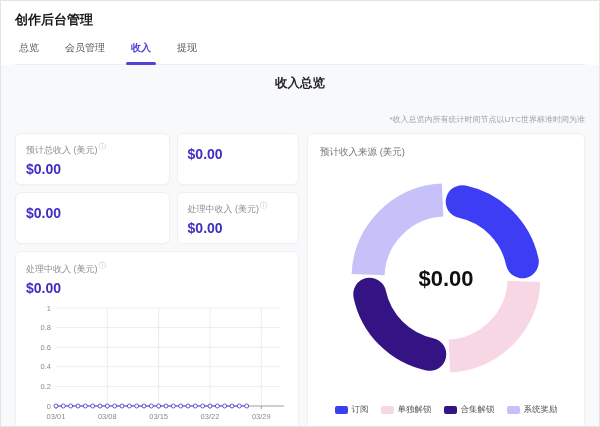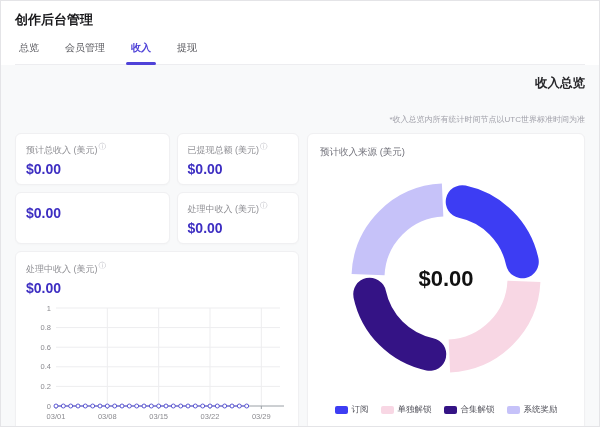--- a/index.html
+++ b/index.html
@@ -11,21 +11,21 @@
   .topbar { padding:10px 14px 0; background:#fff; }
   .app-title { font-size:13px; font-weight:bold; color:#18181b; }
   .tabs { display:flex; gap:26px; margin-top:12px; border-bottom:1px solid #ededf0; padding:0 4px; }
   .tab { font-size:10px; color:#5c5c61; padding-bottom:9px; position:relative; cursor:pointer; }
   .tab.active { color:var(--accent); font-weight:bold; }
   .tab.active::after { content:""; position:absolute; left:-5px; right:-5px; bottom:-1px;
                        height:3px; background:var(--accent); border-radius:2px; }
 
   
   .content { flex:1; background:#f8f9fa; padding:10px 14px 12px; }
-  .section-row { display:flex; justify-content:flex-end; align-items:center; }
+  .section-row { display:flex; justify-content:center; align-items:center; }
   .section-title { font-size:12.5px; font-weight:bold; color:#27272a; }
   .controls { display:flex; gap:10px; align-items:center; }
   .datebox { width:96px; height:22px; border:1px solid #dcdce0; border-radius:4px; background:#fff;
              display:flex; align-items:center; justify-content:space-between; padding:0 7px;
              font-size:10px; color:#3f3f46; cursor:pointer; }
   .toggle { display:flex; border:1px solid #e8e8ec; border-radius:4px; background:#fff; padding:1px; }
   .seg { min-width:26px; height:18px; font-size:9.5px; display:flex; align-items:center;
          justify-content:center; color:#5c5c61; border-radius:3px; cursor:pointer; padding:0 4px; }
   .seg.active { background:var(--accent); color:#fff; }
   .note { text-align:right; font-size:8px; color:#a1a1aa; margin-top:22px; }
@@ -79,21 +79,20 @@
 
     <div class="grid">
       <div class="left-col">
 
         <div class="stat-grid-row">
           <div class="card stat-card">
             <div class="stat-label"><span>预计总收入 (美元)</span><span class="info-icon">ⓘ</span></div>
             <div class="stat-value">$0.00</div>
           </div>
           <div class="card stat-card">
-            <div class="stat-label"><span>已提现总额 (美元)</span><span class="info-icon">ⓘ</span></div>
             <div class="stat-value">$0.00</div>
           </div>
         </div>
 
         <div class="stat-grid-row">
           <div class="card stat-card">
             <div class="stat-value">$0.00</div>
           </div>
           <div class="card stat-card">
             <div class="stat-label"><span>处理中收入 (美元)</span><span class="info-icon">ⓘ</span></div>

